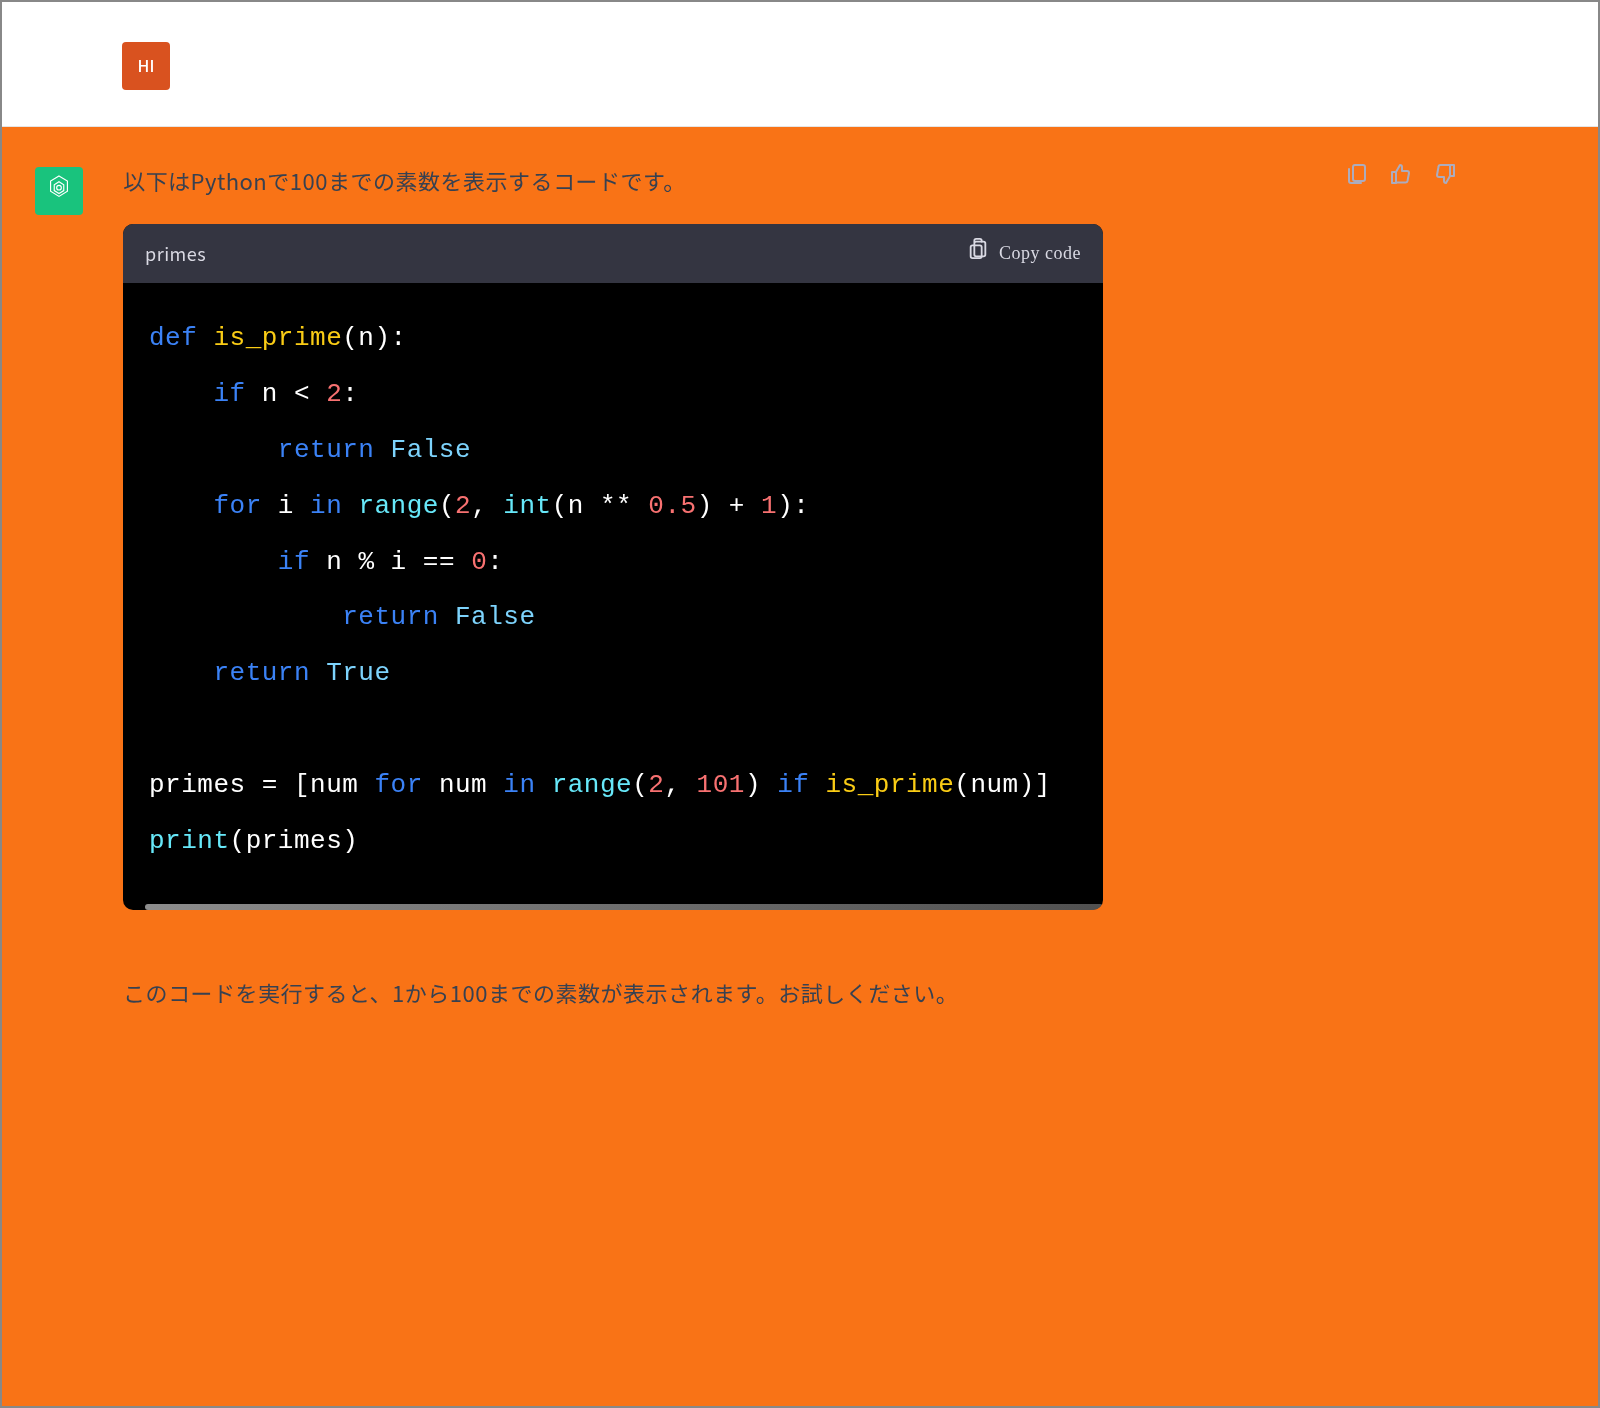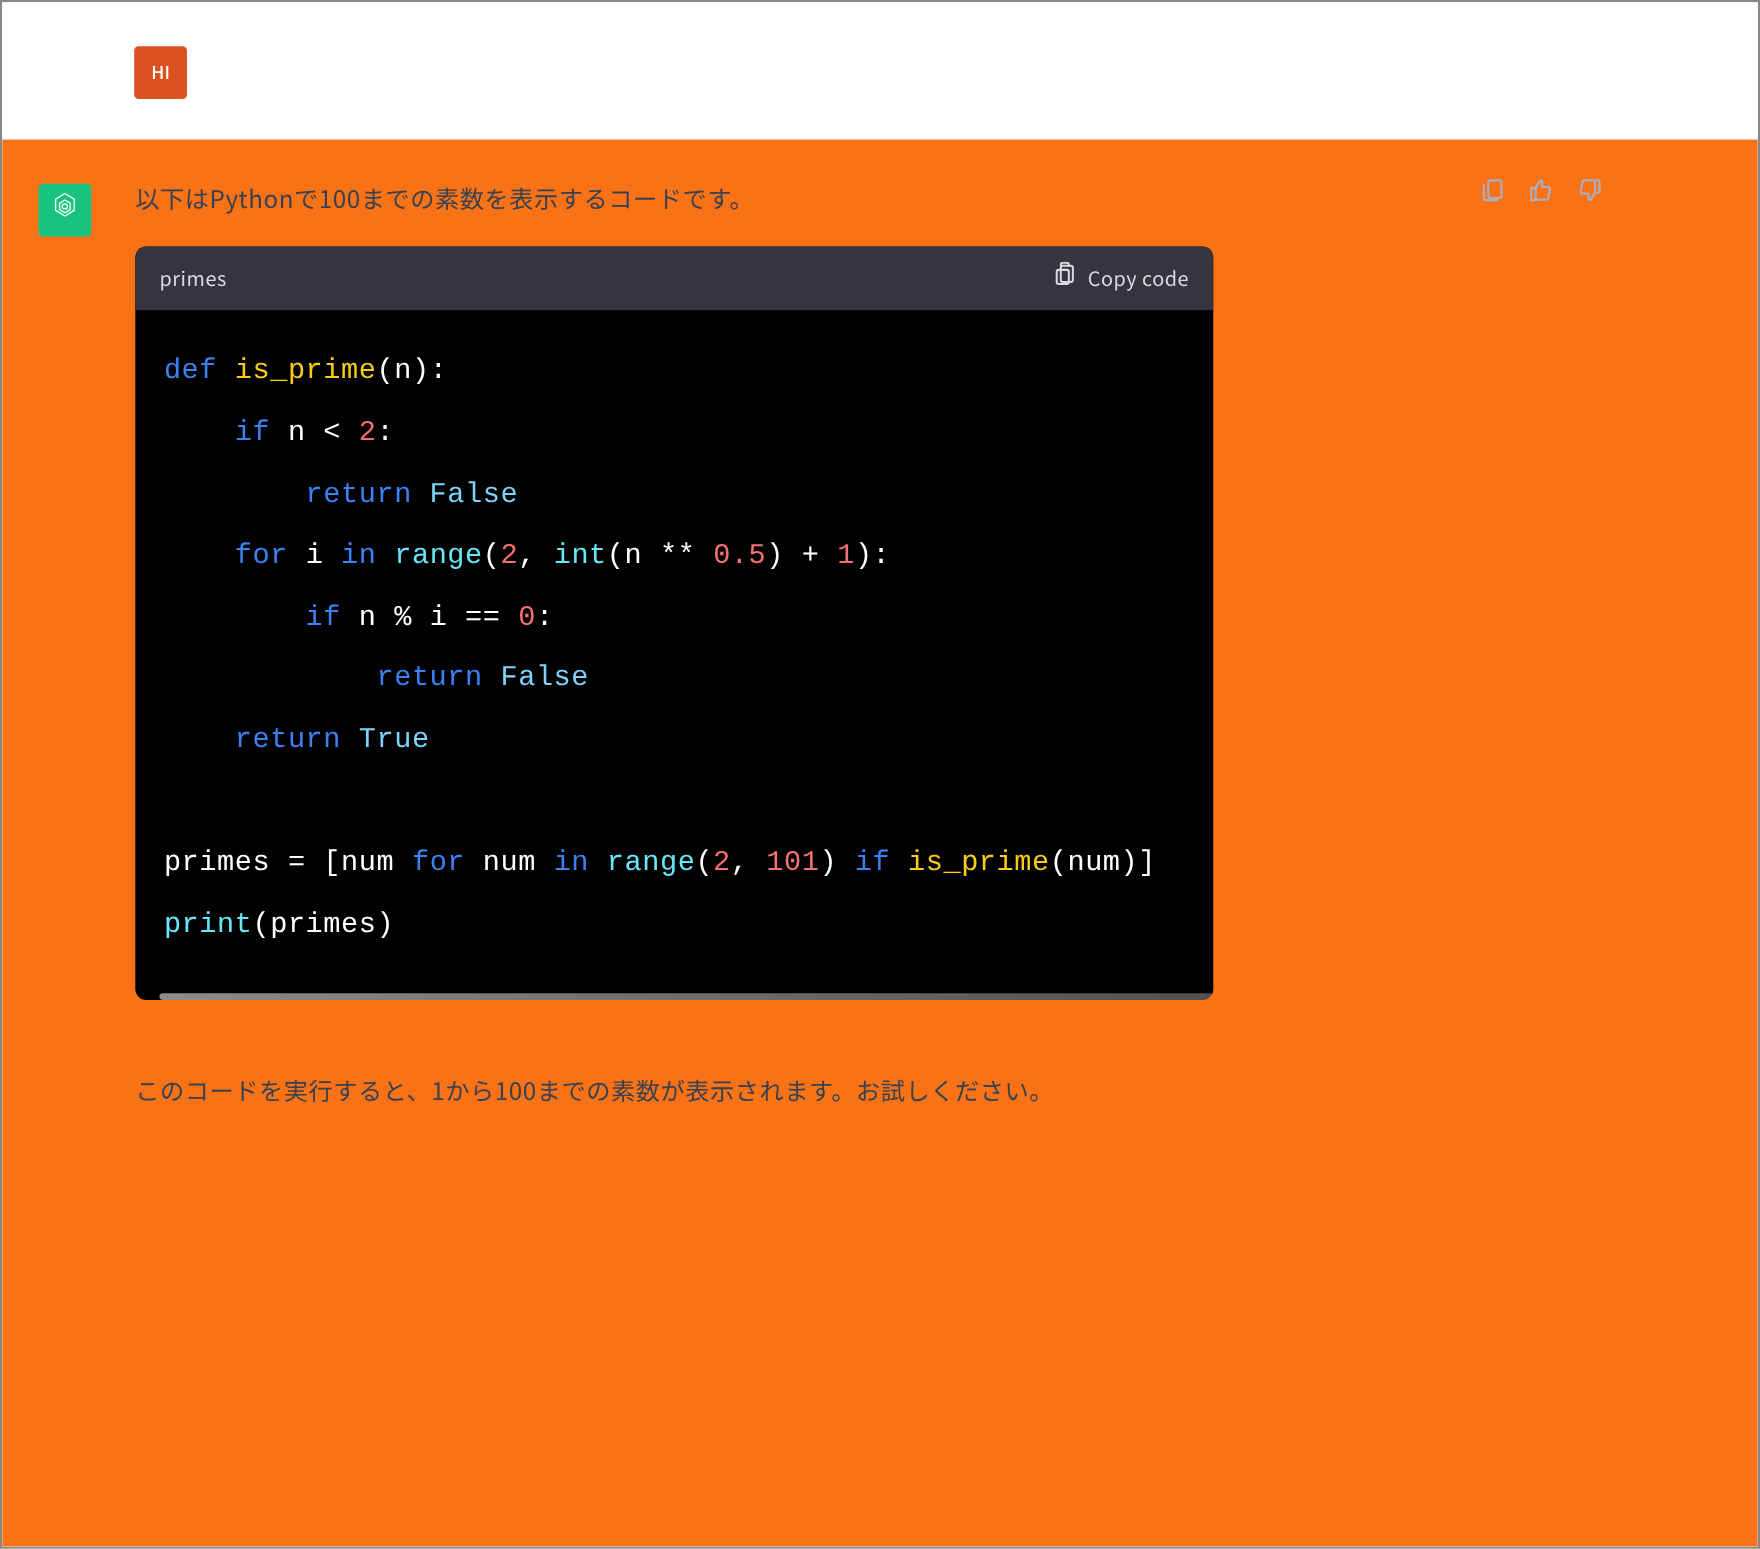--- a/index.html
+++ b/index.html
@@ -95,20 +95,21 @@
     display: flex;
     justify-content: space-between;
     align-items: center;
   }
   .copy-btn {
     display: flex;
     align-items: center;
     gap: 10px;
     cursor: pointer;
     color: #d9d9e3;
+    font-family: Liberation Serif, serif;
   }
   .copy-btn svg { width: 22px; height: 22px; }
 
   pre.code {
     font-family: "Consolas", "Menlo", "Courier New", monospace;
     font-size: 26px;
     line-height: 2.15;
     padding: 28px 26px 40px 26px;
     color: #fff;
     white-space: pre;

